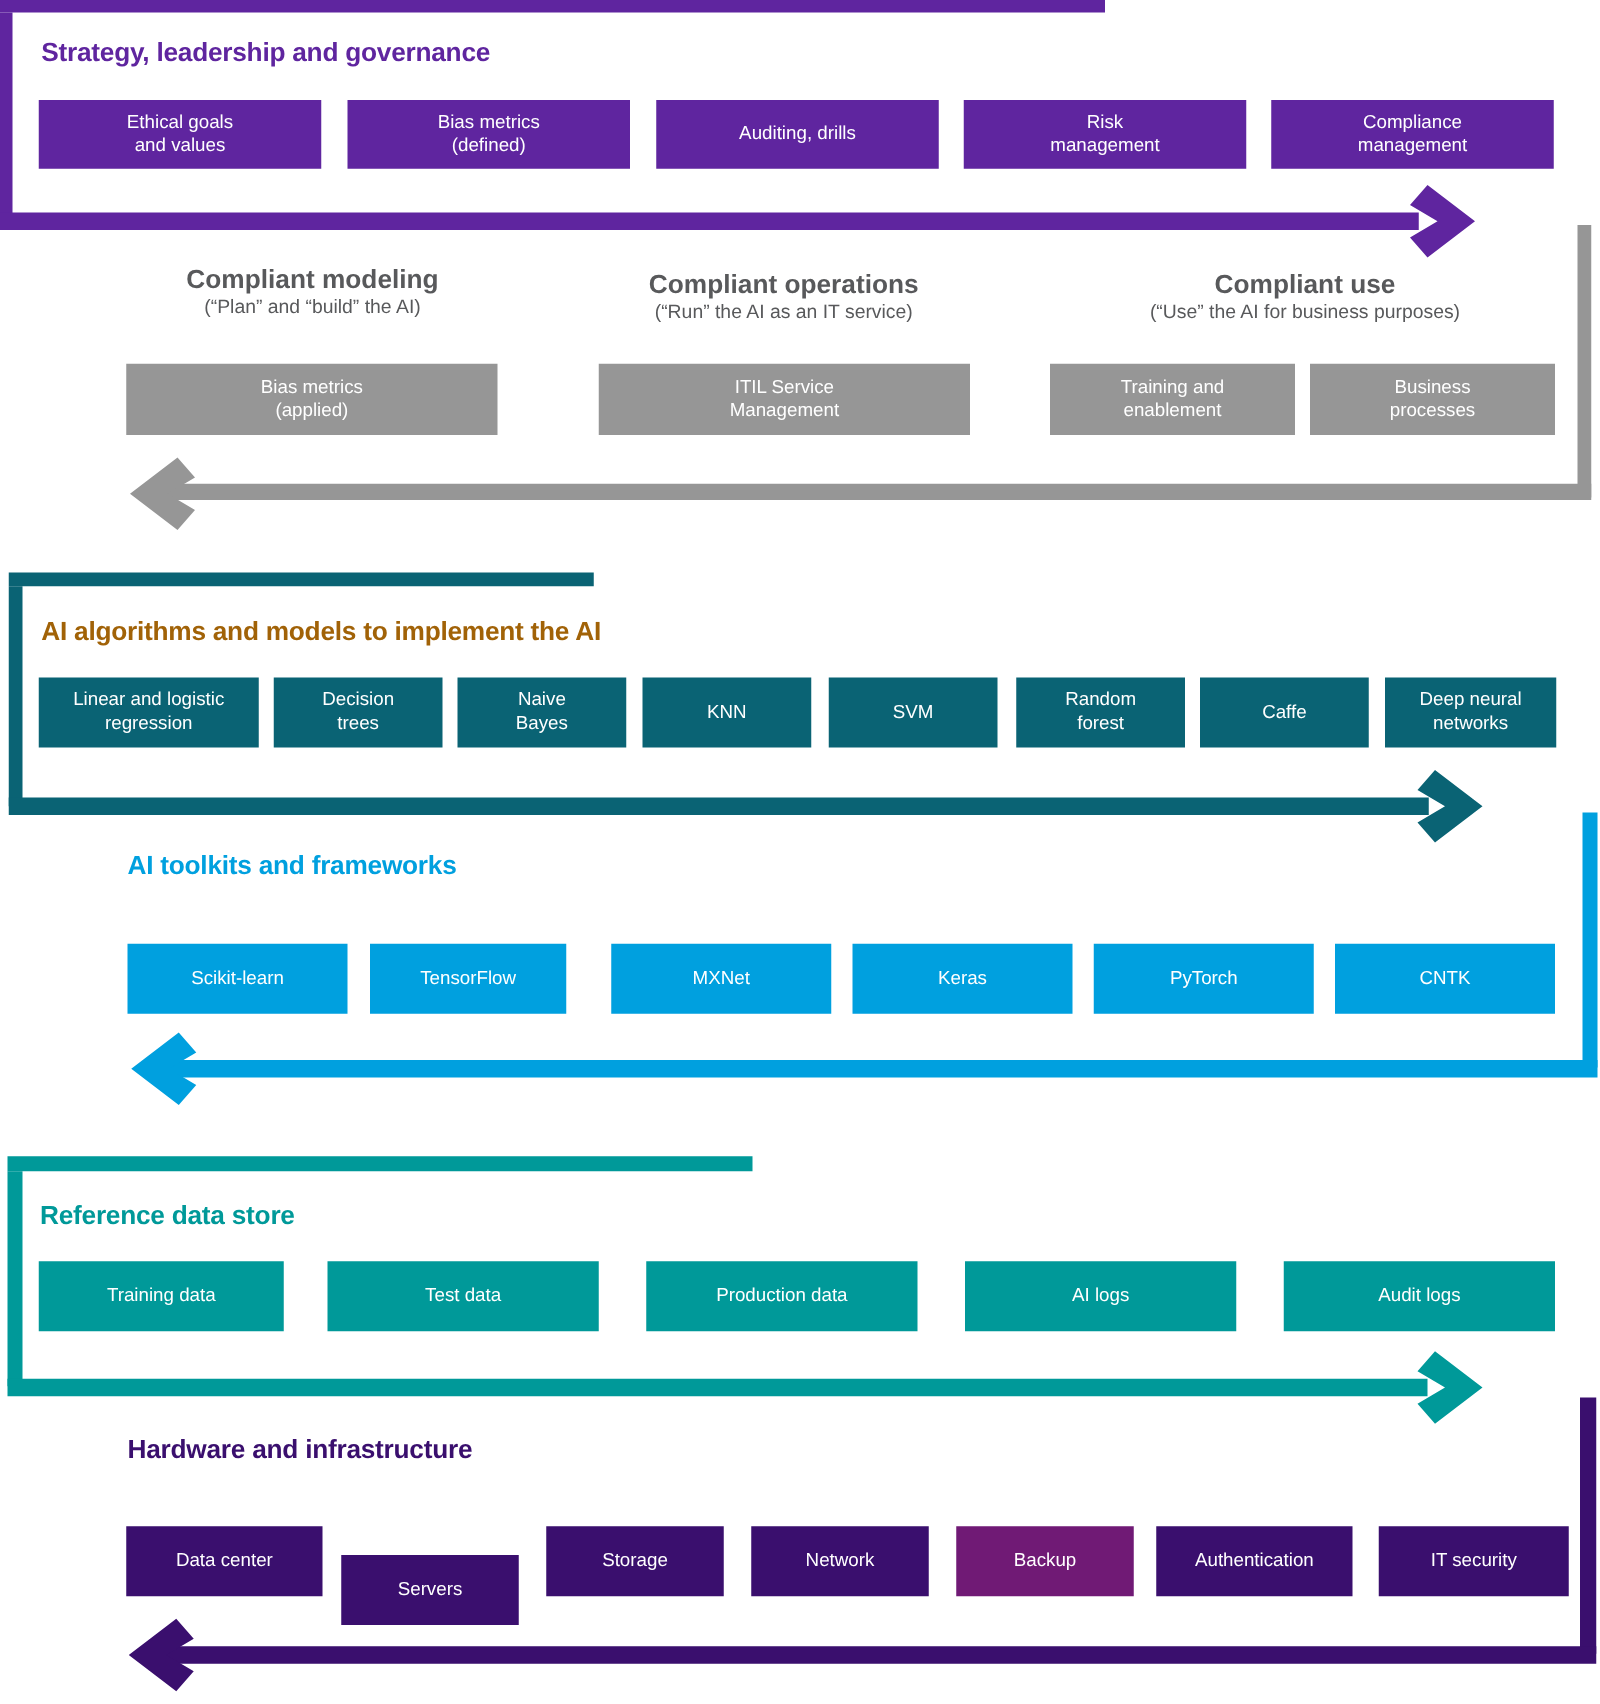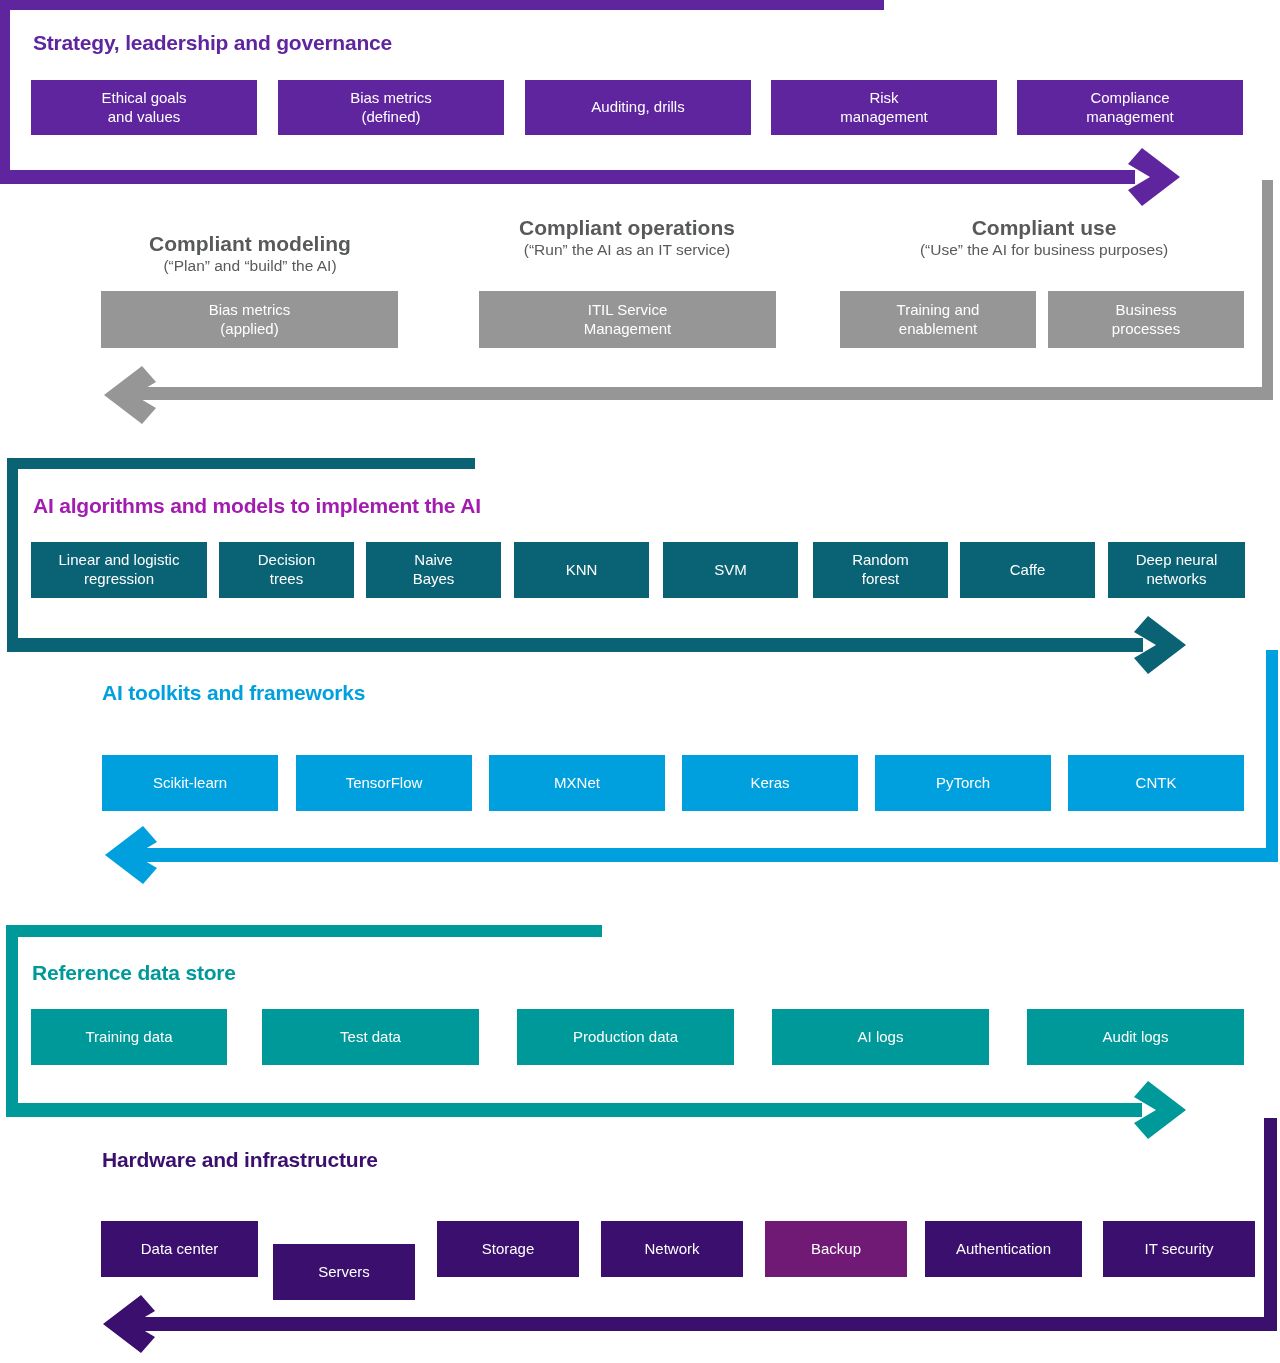--- a/index.html
+++ b/index.html
@@ -101,21 +101,21 @@
     <div class="rule" style="left:1262px; top:180px; width:11px; height:218px; background:#969696;"></div>
 
     <div class="rule" style="left:125px; top:387px; width:1148px; height:13px; background:#969696;"></div>
 
     <div class="arrow" style="left:100px; top:362px; width:60px; height:66px;">
       <svg width="60" height="66" viewBox="0 0 60 66">
         <polygon points="56,20 42,4 4,33 42,62 56,46 34,33" fill="#969696"></polygon>
       </svg>
     </div>
 
-    <div class="col-head" style="left:60px; top:232px; width:380px;">
+    <div class="col-head" style="left:60px; top:212px; width:380px;">
       <span class="ch-main">Compliant modeling</span>
       <span class="ch-sub">(“Plan” and “build” the AI)</span>
     </div>
     <div class="col-head" style="left:437px; top:216px; width:380px;">
       <span class="ch-main">Compliant operations</span>
       <span class="ch-sub">(“Run” the AI as an IT service)</span>
     </div>
     <div class="col-head" style="left:854px; top:216px; width:380px;">
       <span class="ch-main">Compliant use</span>
       <span class="ch-sub">(“Use” the AI for business purposes)</span>
@@ -134,21 +134,21 @@
   <div>
     <div class="rule" style="left:7px; top:458px; width:468px; height:11px; background:#0A6374;"></div>
     <div class="rule" style="left:7px; top:469px; width:11px; height:176px; background:#0A6374;"></div>
     <div class="rule" style="left:7px; top:638px; width:1136px; height:14px; background:#0A6374;"></div>
     <div class="arrow" style="left:1130px; top:612px; width:60px; height:66px;">
       <svg width="60" height="66" viewBox="0 0 60 66">
         <polygon points="4,20 18,4 56,33 18,62 4,46 26,33" fill="#0A6374"></polygon>
       </svg>
     </div>
 
-    <div class="band-title" style="left:33px; top:494px; color:#a21caf;">AI algorithms and models to implement the AI</div>
+    <div class="band-title" style="left:33px; top:494px; color:#a16207;">AI algorithms and models to implement the AI</div>
 
     <div class="chip" style="left:31px; top:542px; width:176px; height:56px; background:#0A6374;">Linear and logistic
 regression</div>
     <div class="chip" style="left:219px; top:542px; width:135px; height:56px; background:#0A6374;">Decision
 trees</div>
     <div class="chip" style="left:366px; top:542px; width:135px; height:56px; background:#0A6374;">Naive
 Bayes</div>
     <div class="chip" style="left:514px; top:542px; width:135px; height:56px; background:#0A6374;">KNN</div>
     <div class="chip" style="left:663px; top:542px; width:135px; height:56px; background:#0A6374;">SVM</div>
     <div class="chip" style="left:813px; top:542px; width:135px; height:56px; background:#0A6374;">Random
@@ -163,21 +163,21 @@
     <div class="rule" style="left:130px; top:848px; width:1148px; height:14px; background:#00A0DF;"></div>
     <div class="arrow" style="left:101px; top:822px; width:60px; height:66px;">
       <svg width="60" height="66" viewBox="0 0 60 66">
         <polygon points="56,20 42,4 4,33 42,62 56,46 34,33" fill="#00A0DF"></polygon>
       </svg>
     </div>
 
     <div class="band-title" style="left:102px; top:681px; color:#00A0DF;">AI toolkits and frameworks</div>
 
     <div class="chip" style="left:102px; top:755px; width:176px; height:56px; background:#00A0DF;">Scikit-learn</div>
-    <div class="chip" style="left:296px; top:755px; width:176px; height:56px; background:#00A0DF;">TensorFlow</div>
+    <div class="chip" style="left:296px; top:755px; width:157px; height:56px; background:#00A0DF;">TensorFlow</div>
     <div class="chip" style="left:489px; top:755px; width:176px; height:56px; background:#00A0DF;">MXNet</div>
     <div class="chip" style="left:682px; top:755px; width:176px; height:56px; background:#00A0DF;">Keras</div>
     <div class="chip" style="left:875px; top:755px; width:176px; height:56px; background:#00A0DF;">PyTorch</div>
     <div class="chip" style="left:1068px; top:755px; width:176px; height:56px; background:#00A0DF;">CNTK</div>
   </div>
 
   <div>
     <div class="rule" style="left:6px; top:925px; width:596px; height:12px; background:#009999;"></div>
     <div class="rule" style="left:6px; top:937px; width:12px; height:172px; background:#009999;"></div>
     <div class="rule" style="left:6px; top:1103px; width:1136px; height:14px; background:#009999;"></div>

